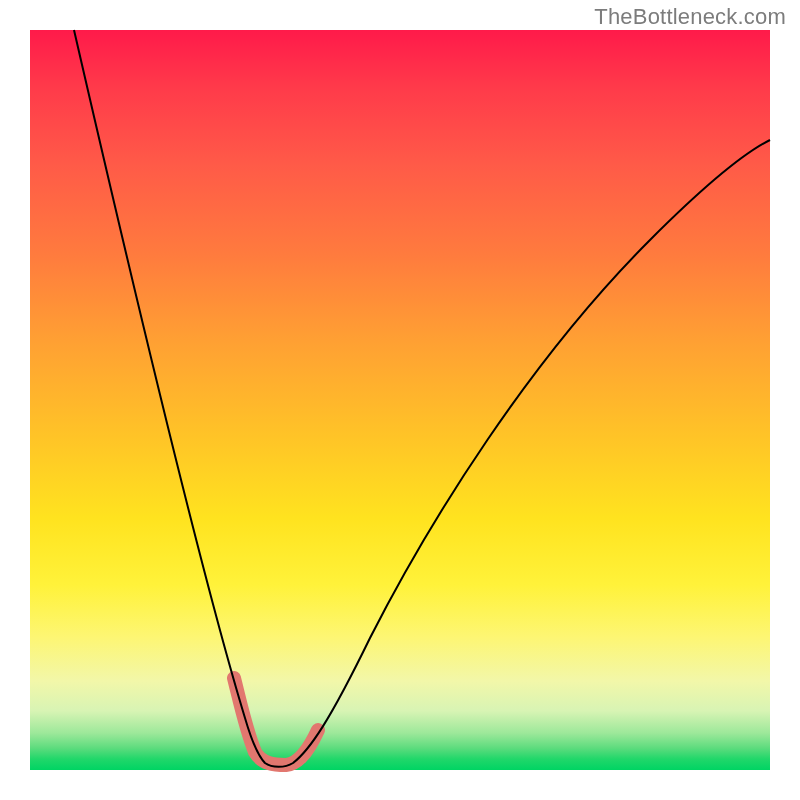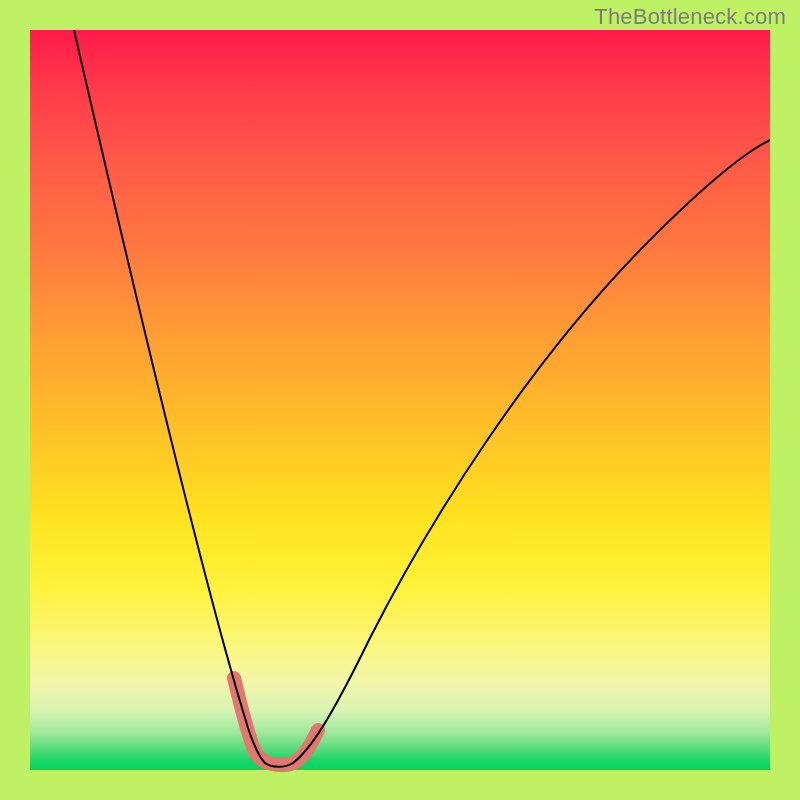--- a/index.html
+++ b/index.html
@@ -10,21 +10,21 @@
     background: #000;
     overflow: hidden;
     font-family: Arial, Helvetica, sans-serif;
   }
   .frame {
     position: absolute;
     top: 0;
     left: 0;
     width: 800px;
     height: 800px;
-    background: #bef264;
+    background: #ffffff;
   }
   .plot-area {
     position: absolute;
     top: 30px;
     left: 30px;
     width: 740px;
     height: 740px;
     
     background: linear-gradient(
       to bottom,

